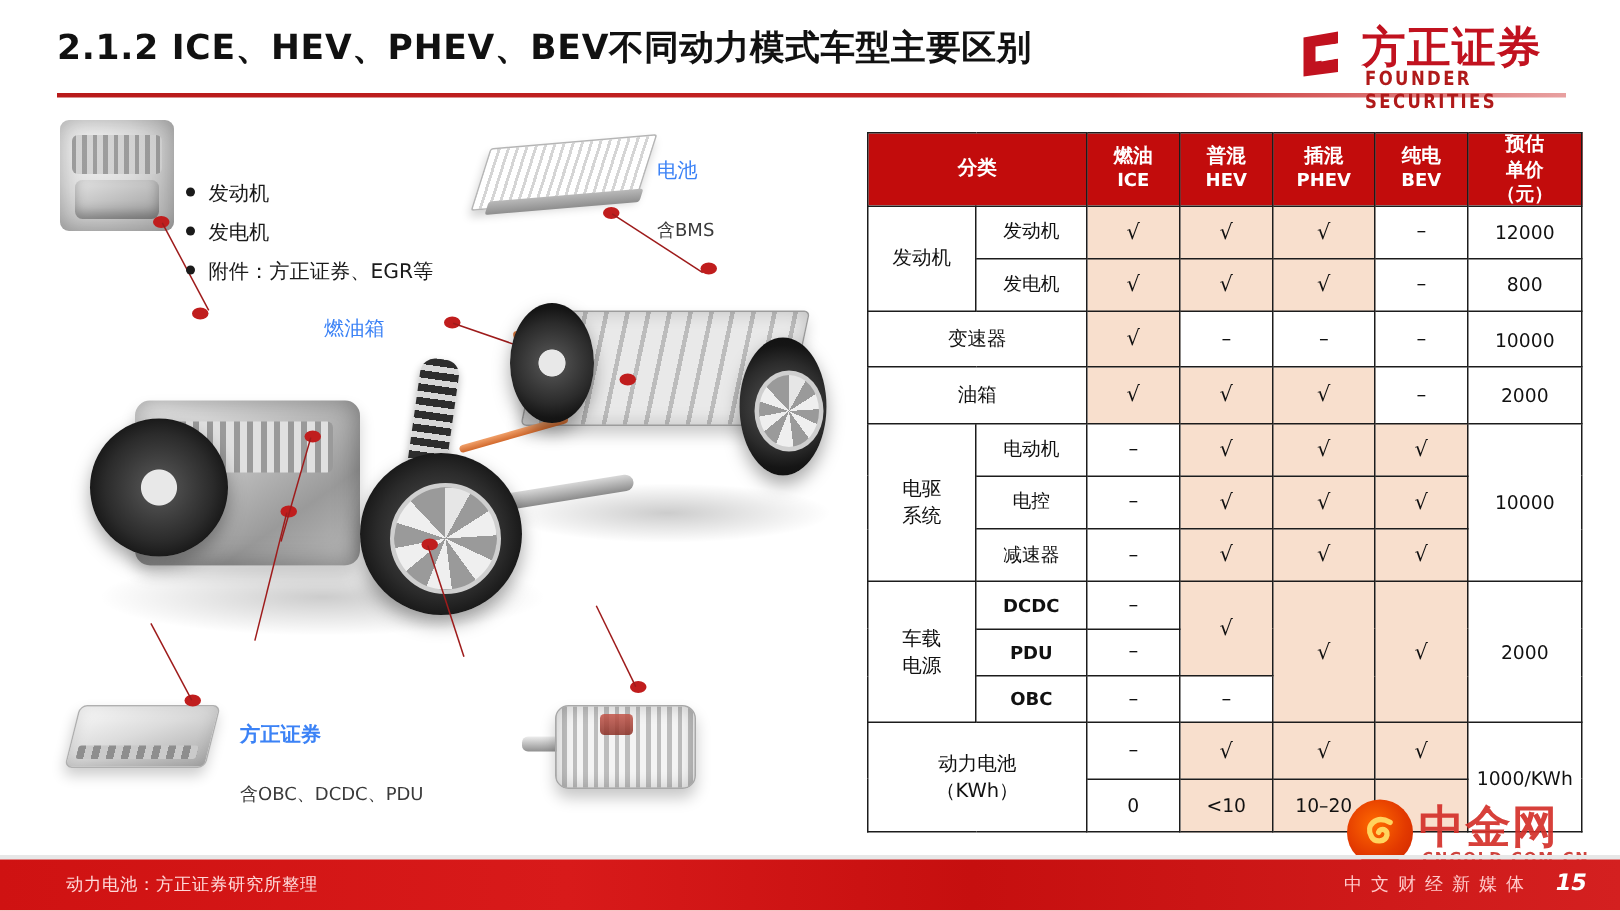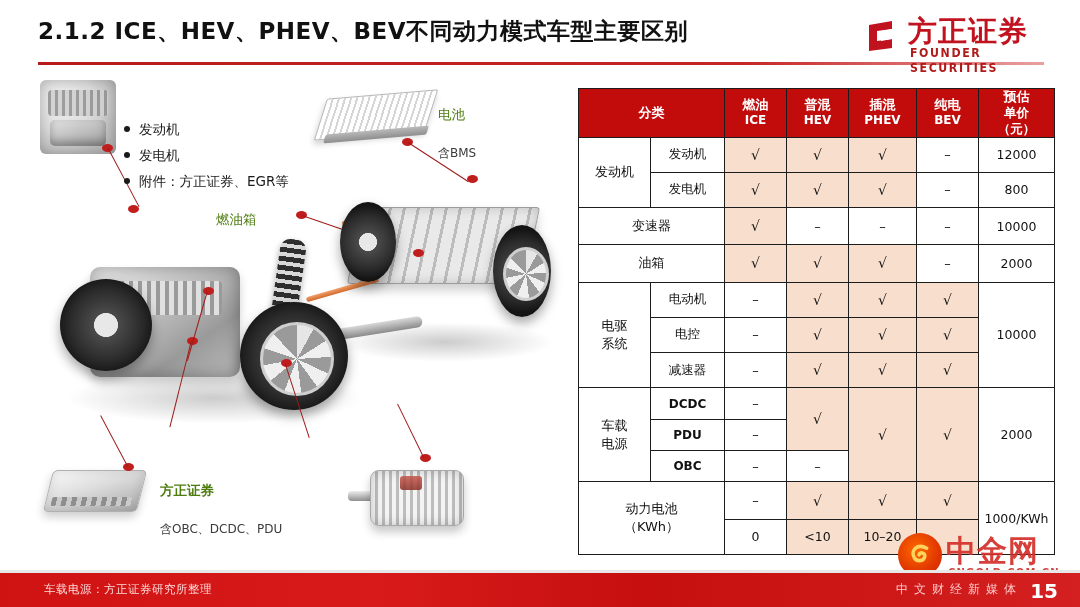--- a/index.html
+++ b/index.html
@@ -42,21 +42,21 @@
   .footer-hair{
     position:absolute;left:0;bottom:34px;width:1080px;height:3px;background:#e7e7e7;
   }
   .footer-src{
     position:absolute;left:44px;top:9px;color:#ffd9d9;font-size:11.5px;letter-spacing:.5px;
   }
   .footer-wm{
     position:absolute;right:58px;top:8px;color:#ffc9c9;font-size:12px;letter-spacing:6px;
   }
   .page-no{
-    position:absolute;right:22px;top:6px;color:#ffffff;font-size:20px;font-weight:700;
+    position:absolute;right:22px;top:6px;color:#ffffff;font-size:15px;font-weight:700;font-style:italic;
   }
   
   .wm{
     position:absolute;left:898px;top:527px;width:175px;height:62px;pointer-events:none;
   }
   .wm-badge{
     position:absolute;left:0;top:6px;width:44px;height:44px;border-radius:50%;
     background:radial-gradient(circle at 42% 38%,#ff6a00 0%,#e33a00 55%,#cc2200 100%);
   }
   .wm-swirl{
@@ -65,21 +65,21 @@
   .wm-text{
     position:absolute;left:48px;top:4px;font-size:30px;font-weight:700;
     color:#d4302a;letter-spacing:1px;opacity:.92;
   }
   .wm-url{
     position:absolute;left:50px;top:40px;font-size:10px;font-weight:700;
     color:#c9302a;letter-spacing:1.2px;opacity:.9;
   }
   
   .diagram{position:absolute;left:20px;top:72px;width:545px;height:480px;}
-  .dlabel{position:absolute;font-size:13.5px;color:#4d7c0f;line-height:1.55;white-space:nowrap;}
+  .dlabel{position:absolute;font-size:13.5px;color:#3b82f6;line-height:1.55;white-space:nowrap;}
   .dlabel.small{font-size:12px;color:#3a3a3a;margin-top:20px;}
   .bullets{position:absolute;font-size:13.5px;color:#1a1a1a;line-height:26px;}
   .bullets .bi{display:block;white-space:nowrap;}
   .bullets .dot{
     display:inline-block;width:6px;height:6px;border-radius:50%;
     background:#1a1a1a;margin-right:9px;vertical-align:2px;
   }
   .leader{position:absolute;background:#9e1b1b;height:1.4px;transform-origin:left center;}
   .nub{position:absolute;width:11px;height:8px;border-radius:50%;background:#c01d1d;}
   
@@ -466,18 +466,18 @@
     <div class="wm-badge"></div>
     <svg class="wm-swirl" viewBox="0 0 24 24">
       <path d="M18,6 C9,1 2,8 6,15 C8,19 15,19 16,14 C16.6,10.6 12,9 10.6,12.4" fill="none" stroke="#ffd45e" stroke-width="3.4" stroke-linecap="round"></path>
     </svg>
     <div class="wm-text">中金网</div>
     <div class="wm-url">CNGOLD.COM.CN</div>
   </div>
 
   <div class="footer-hair"></div>
   <div class="footer">
-    <div class="footer-src">车载电源：方正证券研究所整理</div>
+    <div class="footer-src">动力电池：方正证券研究所整理</div>
     <div class="footer-wm">中文财经新媒体</div>
     <div class="page-no">15</div>
   </div>
 
 </div>
 
 </body></html>

